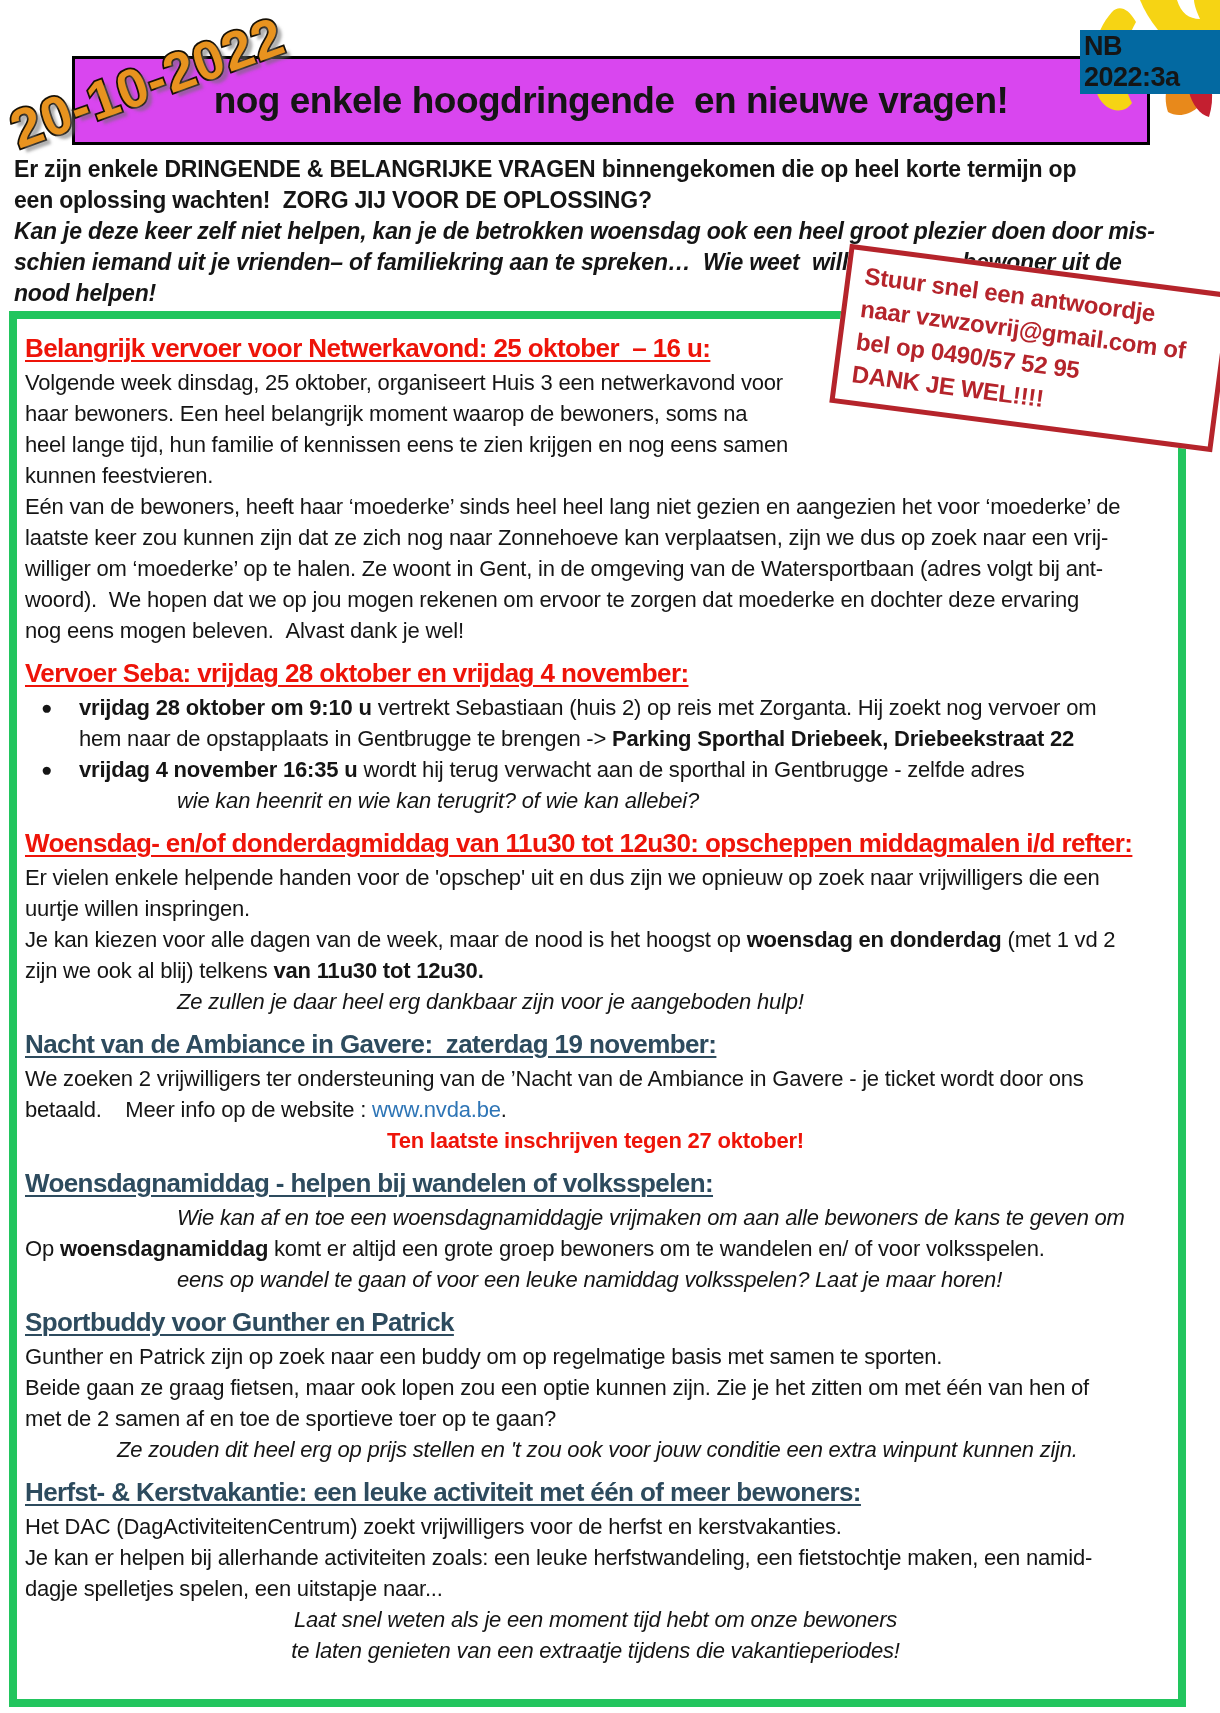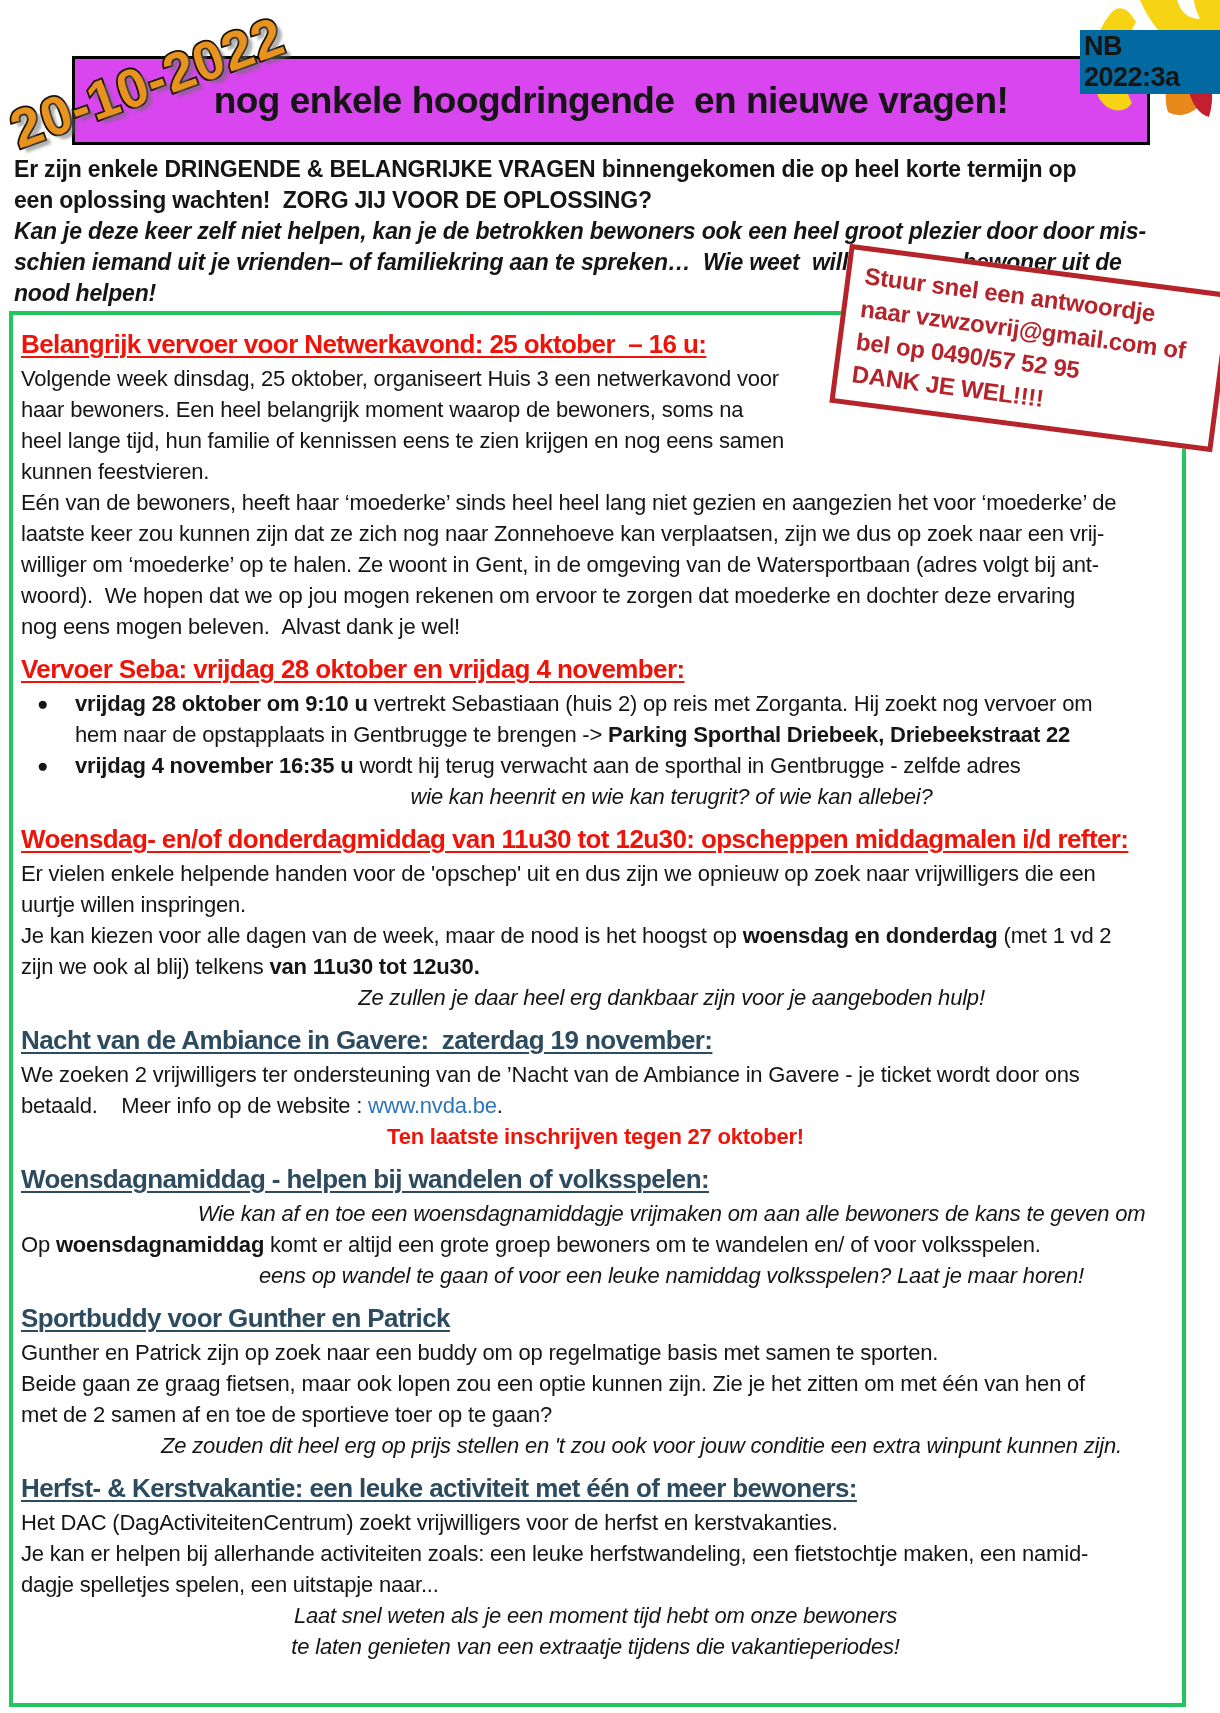--- a/index.html
+++ b/index.html
@@ -25,29 +25,29 @@
   .il.it{font-style:italic;}
 
   
   .red-note{position:absolute;left:838px;top:268px;width:352px;z-index:6;transform:rotate(7.4deg);
             transform-origin:50% 50%;border:5px solid #b5242b;background:#fff;padding:8px 10px 10px 14px;
             color:#b5242b;font-weight:bold;font-size:24px;line-height:33px;letter-spacing:-0.3px;}
   .red-note div{white-space:nowrap;}
 
   
   .content-box{position:absolute;left:9px;top:311px;width:1177px;height:1396px;box-sizing:border-box;
-               border:4px solid #22c55e;padding:14px 12px 0 8px;overflow:hidden;background:#fff;}
+               border:8px solid #22c55e;padding:14px 12px 0 8px;overflow:hidden;background:#fff;}
   .h{font-size:26px;font-weight:bold;line-height:30px;letter-spacing:-0.6px;margin:0 0 4px 0;
      text-decoration:underline;text-decoration-thickness:2px;text-underline-offset:3px;white-space:nowrap;}
   .h.red{color:#ee1409;}
   .h.slate{color:#2d4b5e;}
   .section{margin-top:12px;}
   .section.first{margin-top:0;}
   .bl{font-size:22px;line-height:31px;letter-spacing:-0.2px;white-space:nowrap;}
-  .bl.it{font-style:italic;text-align:center;}
+  .bl.it{font-style:italic;}
   .ind160{margin-left:152px;}
   .ind90{margin-left:92px;}
   .ctr{text-align:center;white-space:normal;}
   .deadline{color:#ee1409;font-weight:bold;}
   .bullet{display:flex;}
   .dot{flex:0 0 38px;margin-left:16px;font-size:19px;line-height:31px;}
   .btxt{flex:1;}
   .link{color:#2e75b6;margin-top:6px;}
 </style>
 </head>
@@ -67,21 +67,21 @@
     <path d="M121,63 C130,78 133,98 127,117 C118,115 110,104 107,92 C105,78 111,68 121,63 Z" fill="#c41f30"></path>
   </svg>
 
   <div class="nb-label">NB 2022:3a</div>
 
   <div class="date-stamp">20-10-2022</div>
 
   <div class="intro">
     <div class="il">Er zijn enkele DRINGENDE &amp; BELANGRIJKE VRAGEN binnengekomen die op heel korte termijn op</div>
     <div class="il">een oplossing wachten! &nbsp;ZORG JIJ VOOR DE OPLOSSING?</div>
-    <div class="il it">Kan je deze keer zelf niet helpen, kan je de betrokken bewoners ook een heel groot plezier door door mis-</div>
+    <div class="il it">Kan je deze keer zelf niet helpen, kan je de betrokken woensdag ook een heel groot plezier doen door mis-</div>
     <div class="il it">schien iemand uit je vrienden– of familiekring aan te spreken… &nbsp;Wie weet &nbsp;willen zij &nbsp;een bewoner uit de</div>
     <div class="il it">nood helpen!</div>
   </div>
 
   <div class="red-note">
     <div>Stuur snel een antwoordje</div>
     <div>naar vzwzovrij@gmail.com of</div>
     <div>bel op 0490/57 52 95</div>
     <div>DANK JE WEL!!!!</div>
   </div>

